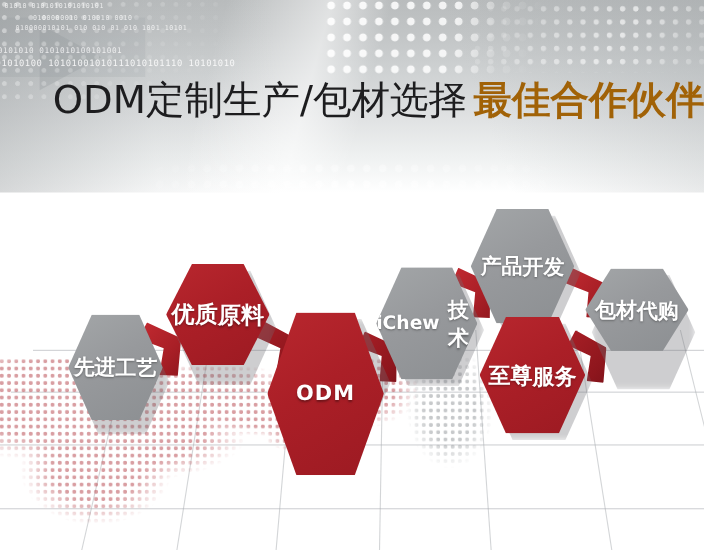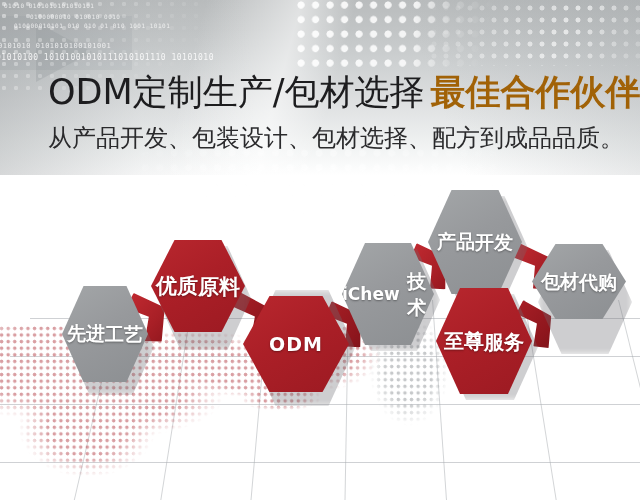--- a/index.html
+++ b/index.html
@@ -180,21 +180,20 @@
     <div class="gl-v" style="left:524px;transform:skewX(9deg);"></div>
     <div class="gl-v" style="left:618px;transform:skewX(14deg);"></div>
   </div>
 
   <div class="map m1"></div>
   <div class="map m2"></div>
 
   <div class="headline">
     <span>ODM定制生产/包材选择</span><span class="hl-red">最佳合作伙伴</span>
   </div>
-  <div class="subline">从产品开发、包装设计、包材选择、配方到成品品质。</div>
 
   <div class="hexes">
 
     <div class="chev" style="left:133px;top:288px;width:34px;height:56px;transform:rotate(-30deg);"></div>
     <div class="chev dark" style="left:240px;top:288px;width:32px;height:56px;transform:rotate(-28deg);"></div>
     <div class="chev dark" style="left:333px;top:296px;width:30px;height:54px;transform:rotate(-32deg);"></div>
     <div class="chev" style="left:418px;top:238px;width:30px;height:54px;transform:rotate(-32deg);"></div>
     <div class="chev" style="left:521px;top:238px;width:30px;height:54px;transform:rotate(-32deg);"></div>
     <div class="chev dark" style="left:523px;top:296px;width:30px;height:54px;transform:rotate(-28deg);"></div>
 
@@ -209,21 +208,21 @@
     <div class="hex gray" style="left:62px;top:286px;width:86px;height:96px;font-size:19px;">
       <span class="ln">先进</span>
       <span class="ln">工艺</span>
     </div>
 
     <div class="hex red" style="left:151px;top:240px;width:94px;height:92px;font-size:21px;">
       <span class="ln">优质</span>
       <span class="ln">原料</span>
     </div>
 
-    <div class="hex red" style="left:243px;top:296px;width:106px;height:96px;font-size:19px;">
+    <div class="hex red" style="left:243px;top:284px;width:106px;height:148px;font-size:19px;">
       <span class="ln" style="letter-spacing:1px;">ODM</span>
     </div>
 
     <div class="hex gray" style="left:342px;top:243px;width:92px;height:102px;font-size:17px;">
       <span class="ln">iChew</span>
       <span class="ln" style="font-size:19px;">技术</span>
     </div>
 
     <div class="hex gray" style="left:428px;top:190px;width:94px;height:104px;font-size:19px;">
       <span class="ln">产品</span>

